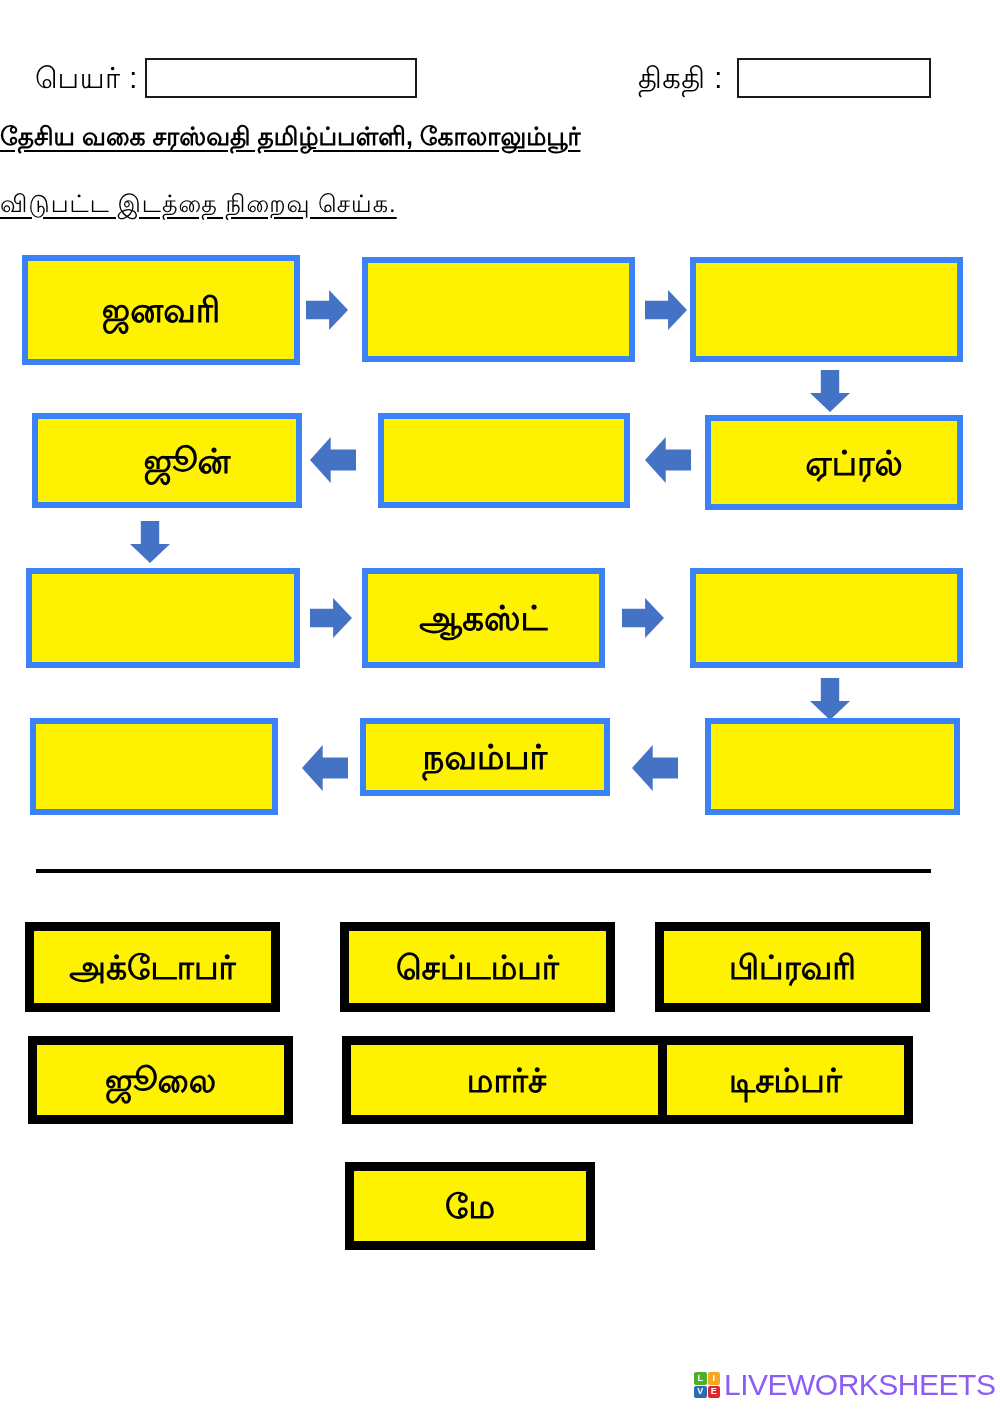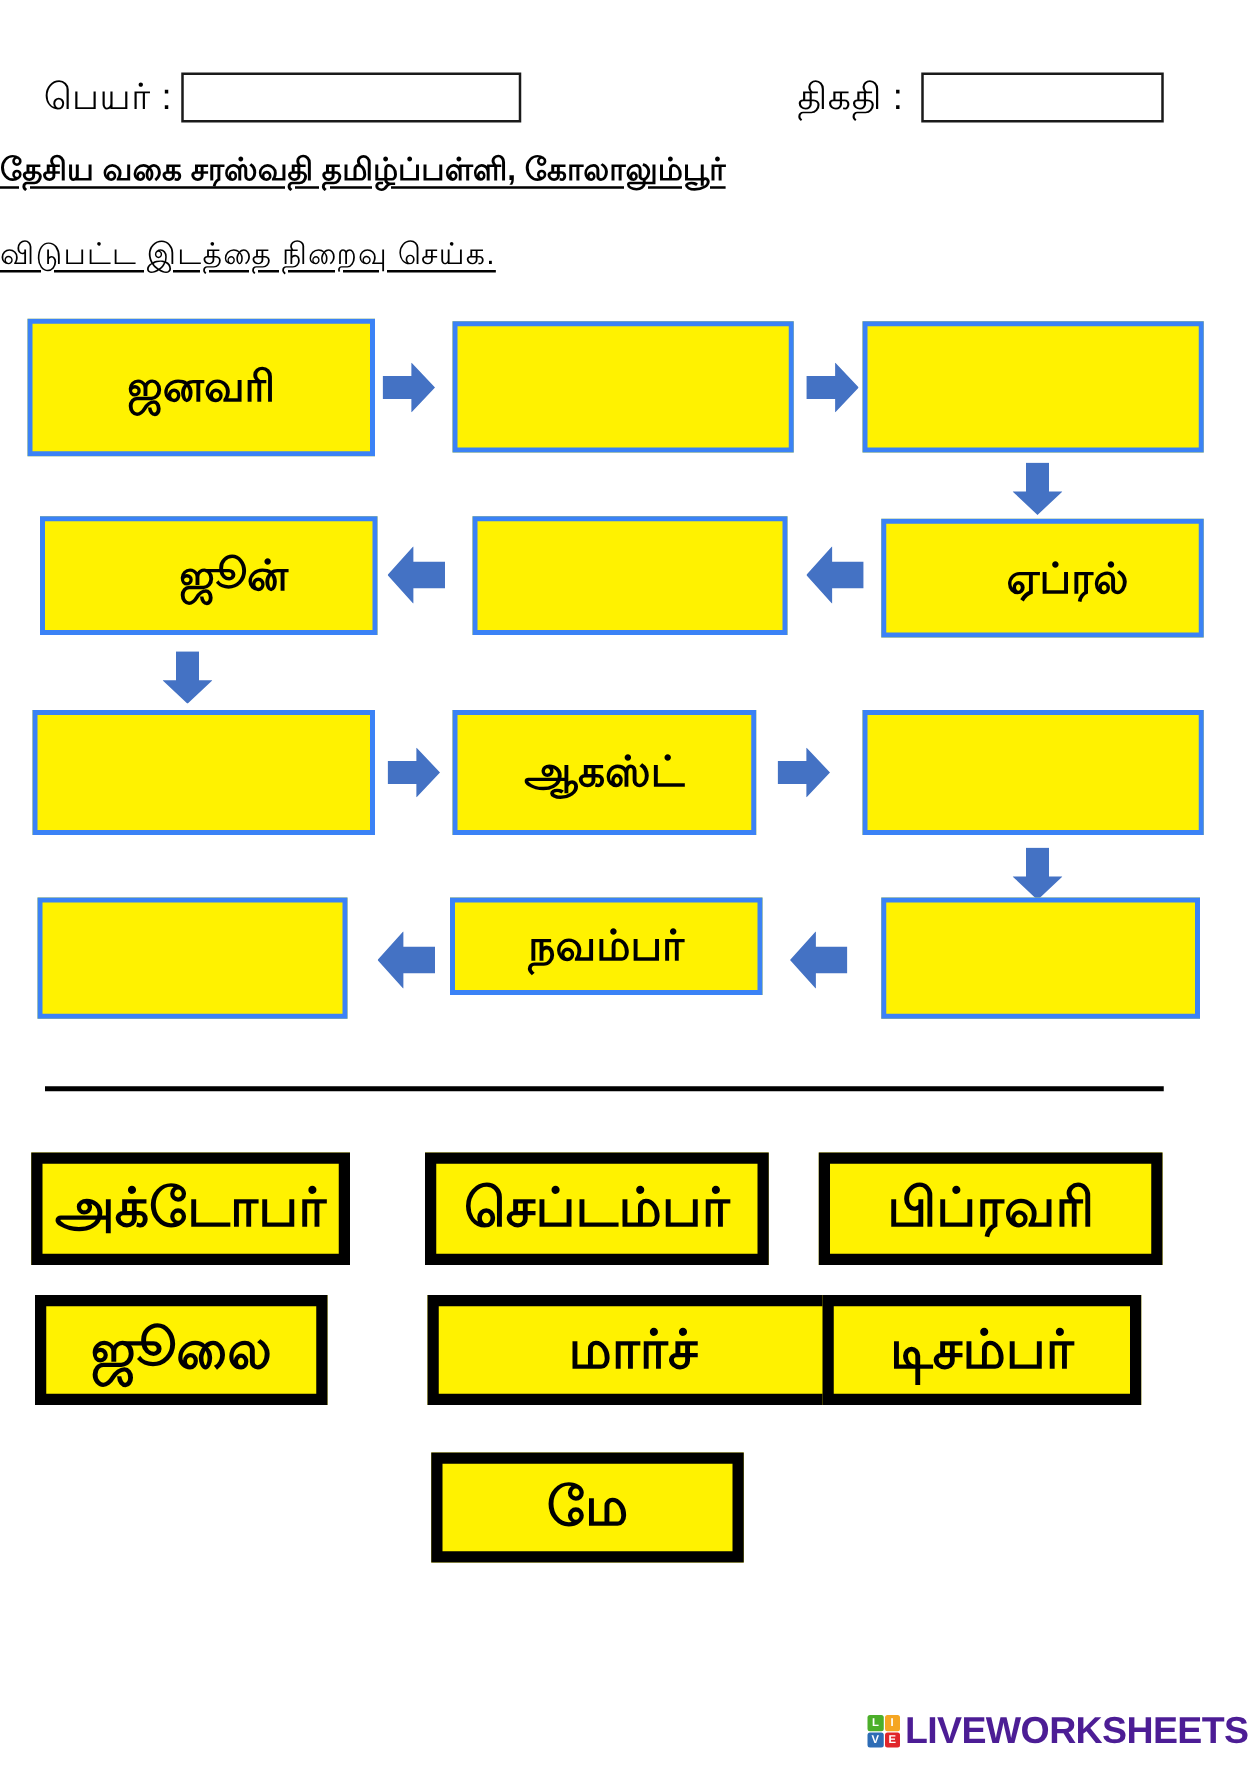--- a/index.html
+++ b/index.html
@@ -56,21 +56,21 @@
     text-decoration: underline;
     text-underline-offset: 5px;
     letter-spacing: 1px;
     margin-top: 12px;
   }
 
   
   .flow-box {
     position: absolute;
     background: #FFF200;
-    border: 4px solid #3b82f6;
+    border: 6px solid #3b82f6;
     box-sizing: border-box;
     display: flex;
     align-items: center;
     justify-content: center;
   }
   .flow-box .box-text {
     font-size: 34px;
     font-weight: bold;
     color: #000000;
     line-height: 1;
@@ -112,21 +112,21 @@
   .word-box {
     position: absolute;
     background: #FFF200;
     border: 9px solid #000000;
     box-sizing: border-box;
     display: flex;
     align-items: center;
     justify-content: center;
   }
   .word-box .box-text {
-    font-size: 43px;
+    font-size: 33px;
     font-weight: bold;
     color: #000000;
     line-height: 1;
     white-space: nowrap;
   }
 
   
   #footer-logo {
     position: absolute;
     left: 694px;
@@ -153,22 +153,22 @@
     border-radius: 2px;
     line-height: 1;
   }
   #logo-tile-l { background: #4CAF2A; }
   #logo-tile-i { background: #F5A623; }
   #logo-tile-v { background: #2D6CB5; }
   #logo-tile-e { background: #E0262B; }
   #logo-wordmark {
     margin-left: 4px;
     font-size: 30px;
-    font-weight: bold;
-    color: #4c1d95;
+    font-weight: normal;
+    color: #8b5cf6;
     letter-spacing: -0.5px;
     line-height: 1;
   }
 </style>
 </head>
 <body>
 
 <div class="hdr-label" id="name-label">பெயர் :</div>
 <div class="hdr-input" id="name-input"></div>
 
@@ -237,21 +237,21 @@
 <div class="word-box" style="left:25px; top:922px; width:255px; height:90px;">
   <span class="box-text">அக்டோபர்</span>
 </div>
 <div class="word-box" style="left:340px; top:922px; width:275px; height:90px;">
   <span class="box-text">செப்டம்பர்</span>
 </div>
 <div class="word-box" style="left:655px; top:922px; width:275px; height:90px;">
   <span class="box-text">பிப்ரவரி</span>
 </div>
 
-<div class="word-box" style="left:28px; top:1036px; width:234px; height:88px;">
+<div class="word-box" style="left:28px; top:1036px; width:265px; height:88px;">
   <span class="box-text">ஜூலை</span>
 </div>
 <div class="word-box" style="left:342px; top:1036px; width:329px; height:88px;">
   <span class="box-text">மார்ச்</span>
 </div>
 <div class="word-box" style="left:658px; top:1036px; width:255px; height:88px;">
   <span class="box-text">டிசம்பர்</span>
 </div>
 
 <div class="word-box" style="left:345px; top:1162px; width:250px; height:88px;">

